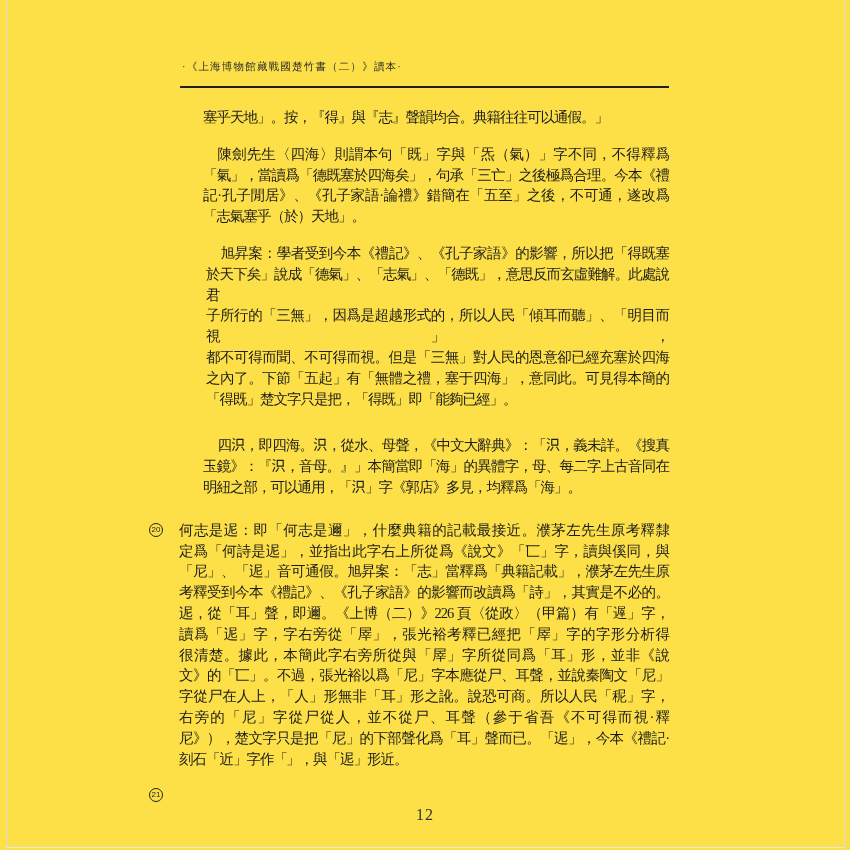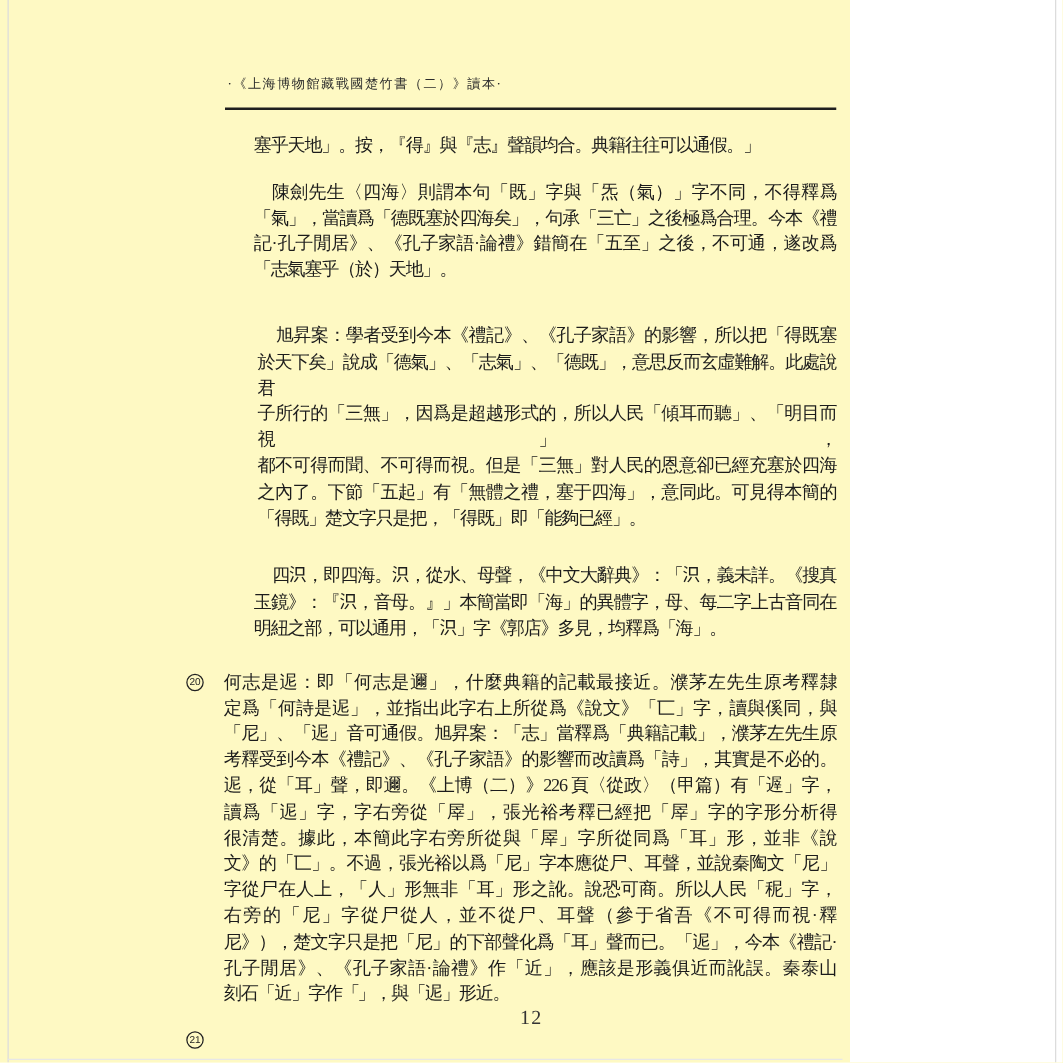--- a/index.html
+++ b/index.html
@@ -1,37 +1,37 @@
 <!DOCTYPE html>
 <html><head>
 <meta charset="utf-8">
 <style>
   html,body{margin:0;padding:0;width:850px;height:850px;overflow:hidden;}
   body{background:#ffffff;}
   .page{
-    position:relative;width:680px;height:850px;background:#fef9c3;
+    position:relative;width:850px;height:850px;background:#fde047;
     font-family:"Liberation Serif","DejaVu Serif",serif;color:#1c1c1c;
   }
   .scan-edge{position:absolute;top:0;bottom:0;width:1px;background:#dcdcdc;}
   .scan-edge.left{left:6px;}
   .scan-edge.right{left:844px;}
   .scan-edge-bottom{position:absolute;left:6px;right:6px;top:847px;height:1px;background:#e7e7e7;}
   .running-header{
     position:absolute;left:182px;top:60px;font-size:10.5px;letter-spacing:1.2px;
     color:#2b2b2b;white-space:nowrap;
   }
   .header-rule{position:absolute;left:180px;top:86px;width:489px;height:2px;background:#1f1f1f;}
   .content{
     position:absolute;left:179px;top:107px;width:490px;
     font-size:14.5px;line-height:20.8px;letter-spacing:-1px;
   }
   .block{margin:0 0 16px 0;}
   .block.cont-indent{margin-left:24px;}
   .content .block:nth-child(1){}
-  .content .block:nth-child(2){margin-bottom:32px;}
+  .content .block:nth-child(2){margin-bottom:16px;}
   .content .block:nth-child(3){margin-bottom:26px;margin-left:27px;}
   .content .block:nth-child(4){margin-bottom:22px;}
   .content .block:nth-child(5){}
   .line{text-align:justify;text-align-last:justify;}
   .line.no-j{text-align-last:left;}
   .line.fi{text-indent:14.5px;}
   .note{position:relative;}
   .note-num{
     position:absolute;left:-30px;top:3px;width:14px;height:14px;box-sizing:border-box;
     border:1px solid #222;border-radius:50%;
@@ -83,21 +83,20 @@
         <div class="line">定爲「何詩是迡」，並指出此字右上所從爲《說文》「匸」字，讀與傒同，與</div>
         <div class="line">「尼」、「迡」音可通假。旭昇案：「志」當釋爲「典籍記載」，濮茅左先生原</div>
         <div class="line">考釋受到今本《禮記》、《孔子家語》的影響而改讀爲「詩」，其實是不必的。</div>
         <div class="line">迡，從「耳」聲，即邇。《上博（二）》226 頁〈從政〉（甲篇）有「遟」字，</div>
         <div class="line">讀爲「迡」字，字右旁從「屖」，張光裕考釋已經把「屖」字的字形分析得</div>
         <div class="line">很清楚。據此，本簡此字右旁所從與「屖」字所從同爲「耳」形，並非《說</div>
         <div class="line">文》的「匸」。不過，張光裕以爲「尼」字本應從尸、耳聲，並說秦陶文「尼」</div>
         <div class="line">字從尸在人上，「人」形無非「耳」形之訛。說恐可商。所以人民「秜」字，</div>
         <div class="line">右旁的「尼」字從尸從人，並不從尸、耳聲（參于省吾《不可得而視·釋</div>
         <div class="line">尼》），楚文字只是把「尼」的下部聲化爲「耳」聲而已。「迡」，今本《禮記·</div>
-        <div class="line">孔子閒居》、《孔子家語·論禮》作「近」，應該是形義俱近而訛誤。秦泰山</div>
         <div class="line no-j">刻石「近」字作「𣃔」，與「迡」形近。</div>
       </div>
       <div class="block note">
         <span class="note-num">21</span>
         <div class="line">𨟻可孚時矣：將可以教你《詩經》了。𨟻，即醬字早期寫法，假借爲將。孚、</div>
       </div>
     </div>
 
   <div class="page-number">12</div>
 </div>

